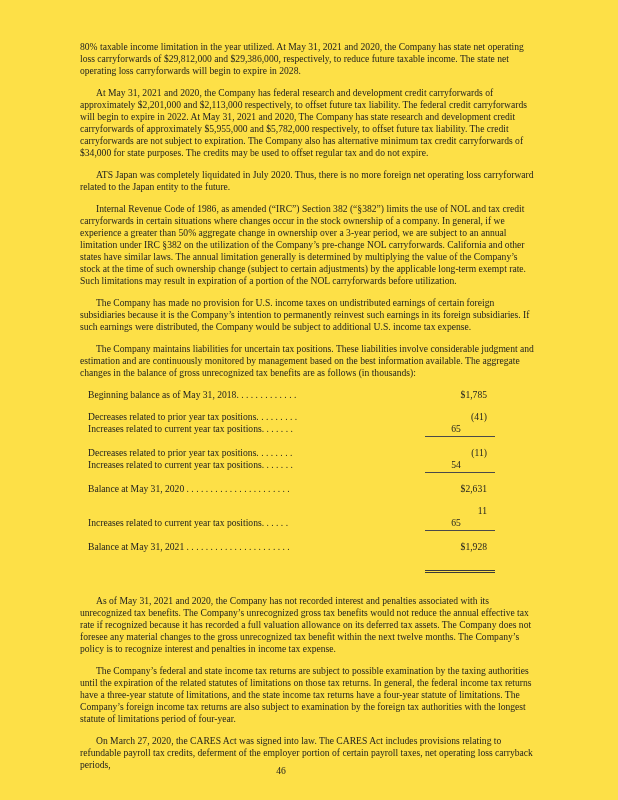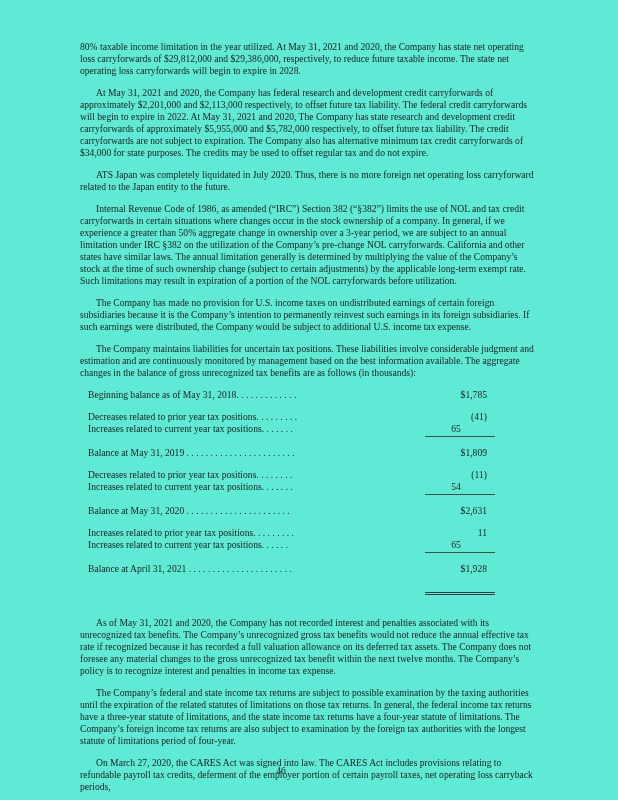--- a/index.html
+++ b/index.html
@@ -4,21 +4,21 @@
 <style>
   html, body {
     margin: 0;
     padding: 0;
     background: #ffffff;
   }
   .page {
     position: relative;
     width: 618px;
     height: 800px;
-    background: #5eead4;
+    background: #fde047;
     font-family: "Liberation Serif", "DejaVu Serif", serif;
     font-size: 9.6px;
     line-height: 12px;
     color: #1e1e1e;
     overflow: hidden;
   }
   .content {
     position: absolute;
     left: 80px;
     top: 41px;
@@ -91,45 +91,40 @@
         </div>
         <div class="trow gap">
           <span class="tlabel">Decreases related to prior year tax positions. . . . . . . . .</span>
           <span class="tval">(41)</span>
         </div>
         <div class="trow">
           <span class="tlabel">Increases related to current year tax positions. . . . . . .</span>
           <span class="tval single">65</span>
         </div>
         <div class="trow gap">
-          <span class="tlabel">Balance at May 31, 2019 . . . . . . . . . . . . . . . . . . . . . . .</span>
-          <span class="tval">$1,809</span>
-        </div>
-        <div class="trow gap">
           <span class="tlabel">Decreases related to prior year tax positions. . . . . . . .</span>
           <span class="tval">(11)</span>
         </div>
         <div class="trow">
           <span class="tlabel">Increases related to current year tax positions. . . . . . .</span>
           <span class="tval single">54</span>
         </div>
         <div class="trow gap">
           <span class="tlabel">Balance at May 31, 2020 . . . . . . . . . . . . . . . . . . . . . .</span>
           <span class="tval">$2,631</span>
         </div>
         <div class="trow gap">
-          <span class="tlabel">Increases related to prior year tax positions. . . . . . . . .</span>
           <span class="tval">11</span>
         </div>
         <div class="trow">
           <span class="tlabel">Increases related to current year tax positions. . . . . .</span>
           <span class="tval single">65</span>
         </div>
         <div class="trow gap">
-          <span class="tlabel">Balance at April 31, 2021 . . . . . . . . . . . . . . . . . . . . . .</span>
+          <span class="tlabel">Balance at May 31, 2021 . . . . . . . . . . . . . . . . . . . . . .</span>
           <span class="tval double">$1,928</span>
         </div>
       </div>
     <div id="paras-after">
         <p class="para indent">As of May 31, 2021 and 2020, the Company has not recorded interest and penalties associated with its unrecognized tax benefits. The Company’s unrecognized gross tax benefits would not reduce the annual effective tax rate if recognized because it has recorded a full valuation allowance on its deferred tax assets. The Company does not foresee any material changes to the gross unrecognized tax benefit within the next twelve months. The Company’s policy is to recognize interest and penalties in income tax expense.</p>
         <p class="para indent">The Company’s federal and state income tax returns are subject to possible examination by the taxing authorities until the expiration of the related statutes of limitations on those tax returns. In general, the federal income tax returns have a three-year statute of limitations, and the state income tax returns have a four-year statute of limitations. The Company’s foreign income tax returns are also subject to examination by the foreign tax authorities with the longest statute of limitations period of four-year.</p>
         <p class="para indent">On March 27, 2020, the CARES Act was signed into law.  The CARES Act includes provisions relating to refundable payroll tax credits, deferment of the employer portion of certain payroll taxes, net operating loss carryback periods,</p>
       </div>
   </div>
   <div class="page-number">46</div>

